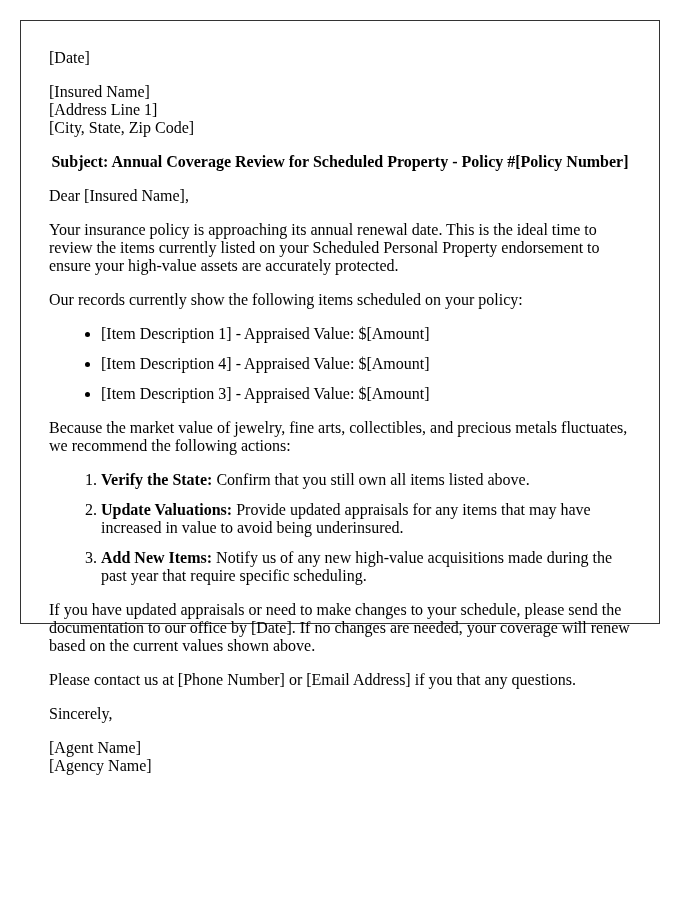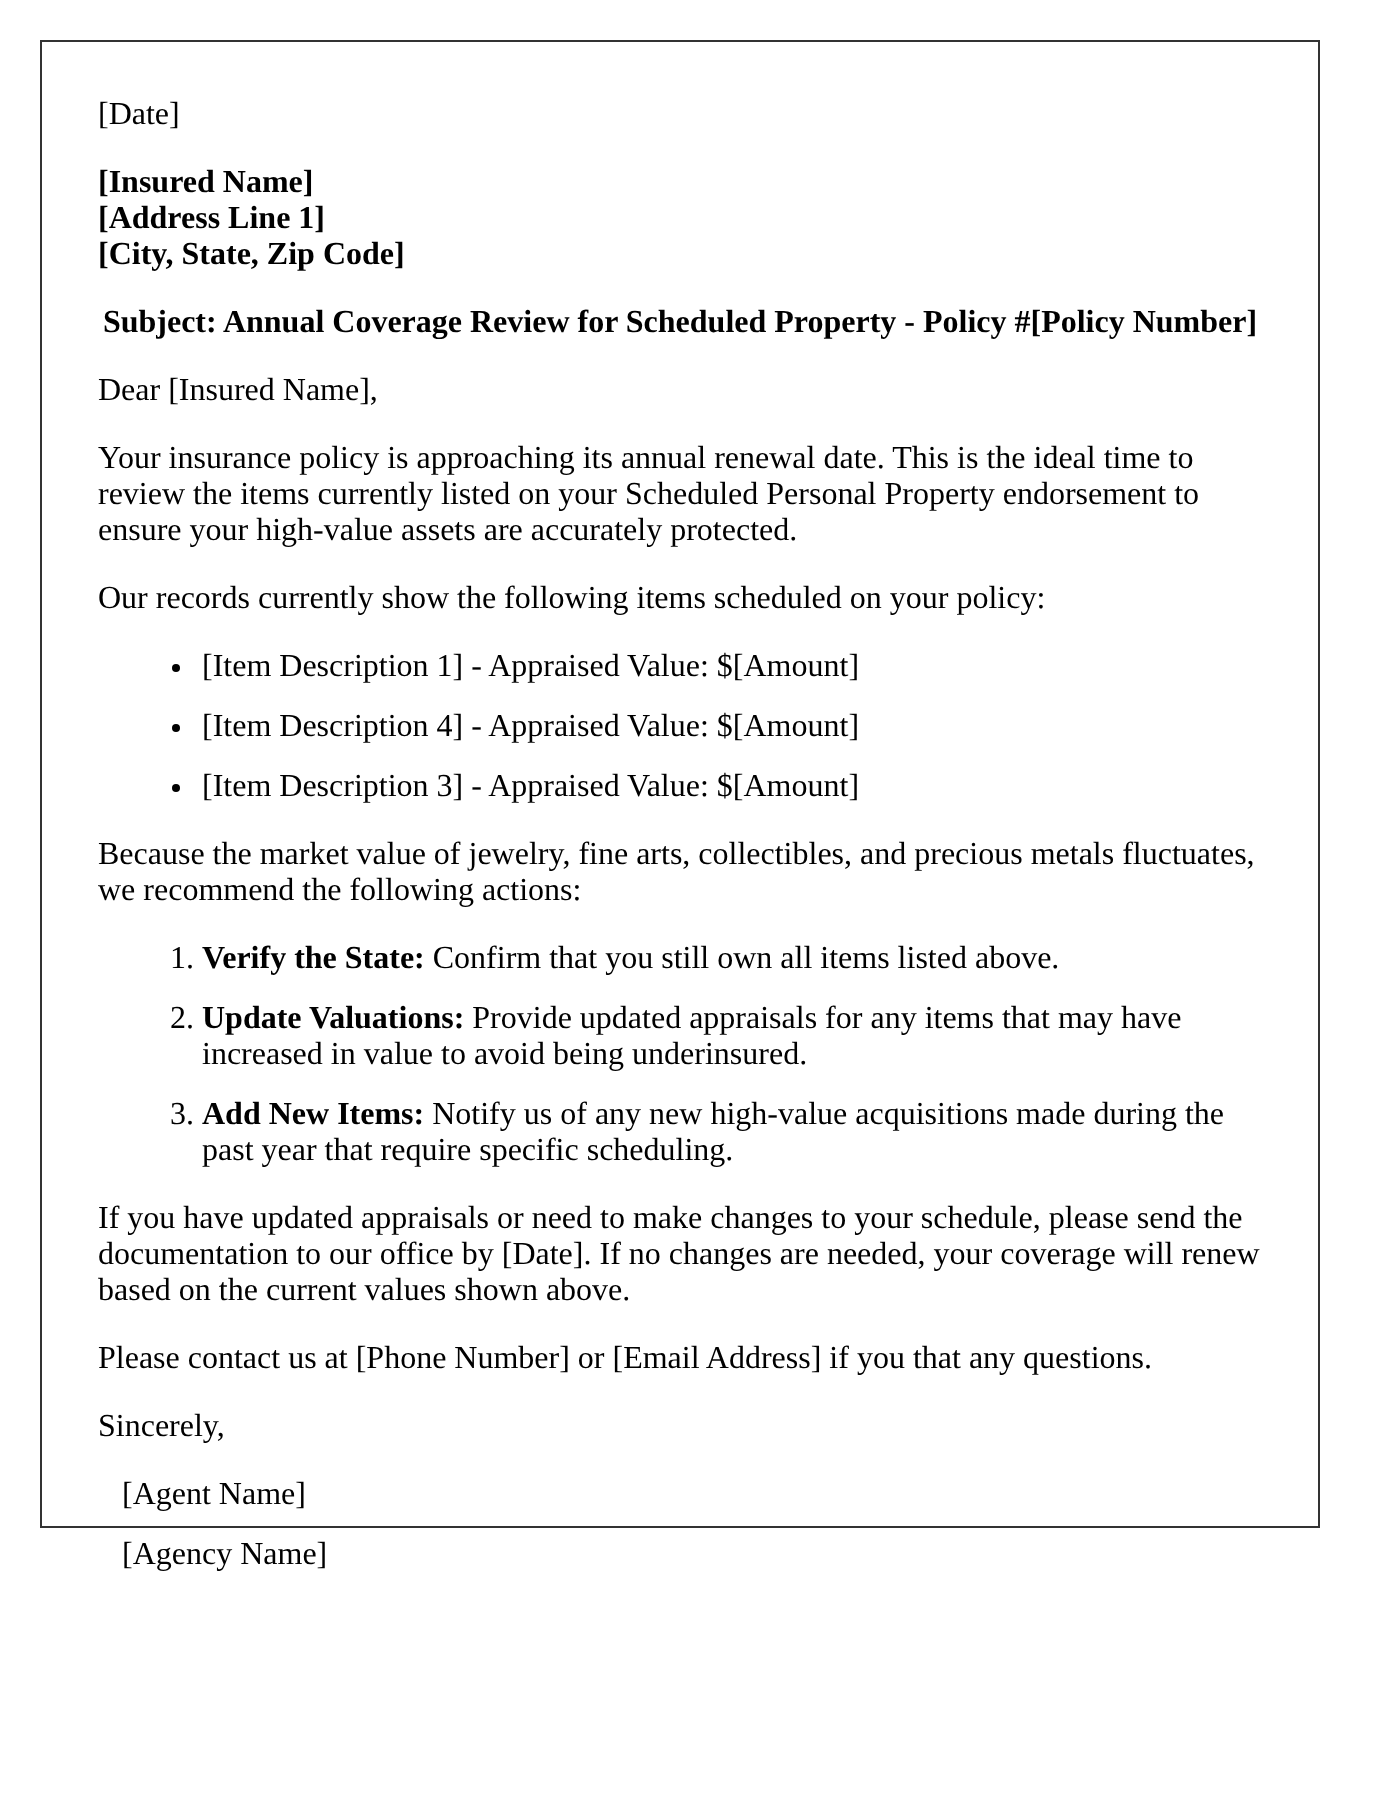--- a/index.html
+++ b/index.html
@@ -14,38 +14,38 @@
       font-family: "Liberation Serif", "DejaVu Serif", serif;
       font-size: 16px;
       line-height: 18px;
       color: #000000;
     }
     .letter {
       position: absolute;
       left: 20px;
       top: 20px;
       width: 640px;
-      height: 744px;
+      height: 604px;
       border: 1px solid #333333;
       box-sizing: border-box;
       padding: 28px 28px 0 28px;
     }
     p {
       margin: 0 0 16px 0;
     }
-    .address-block p { margin: 0; font-weight: bold; }
+    .address-block p { margin: 0; }
     .address-block { margin-bottom: 16px; }
     .subject { font-weight: bold; text-align: center; }
     ul, ol {
       margin: 0 0 16px 0;
       padding-left: 40px;
     }
     li { margin: 12px; }
     b { font-weight: bold; }
-    .sig p { margin: 12px; }
+    .sig p { margin: 0; }
   </style>
 </head>
 <body>
 
 <div class="letter">
 
   <p>[Date]</p>
 
   <div class="address-block">
     <p>[Insured Name]</p>

